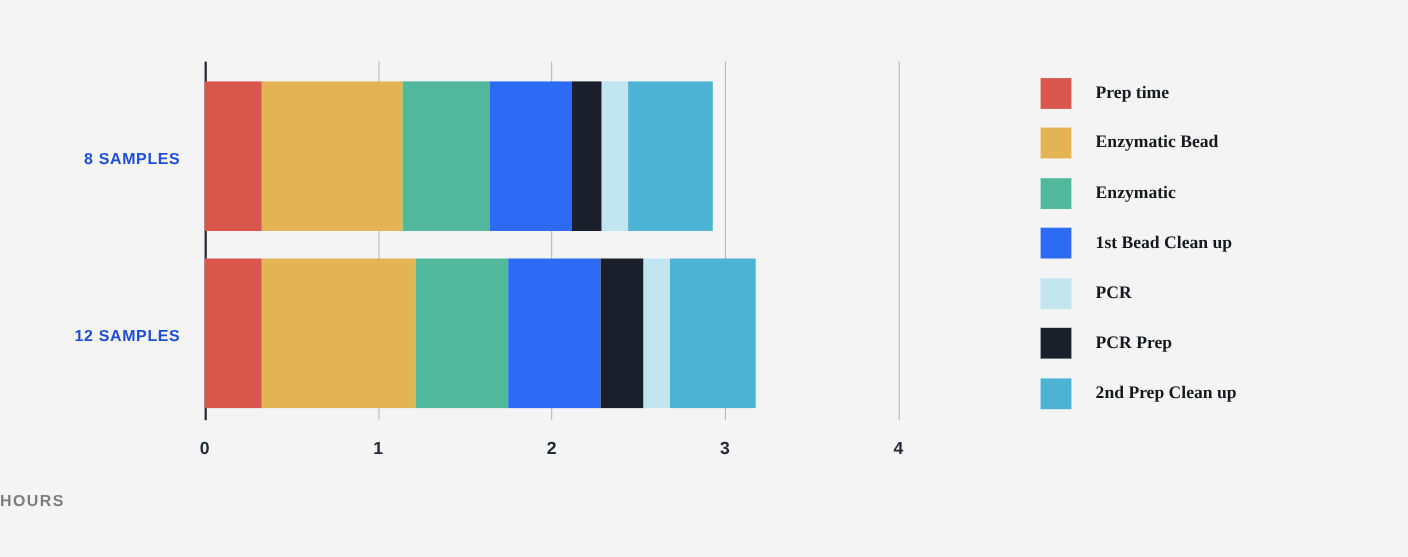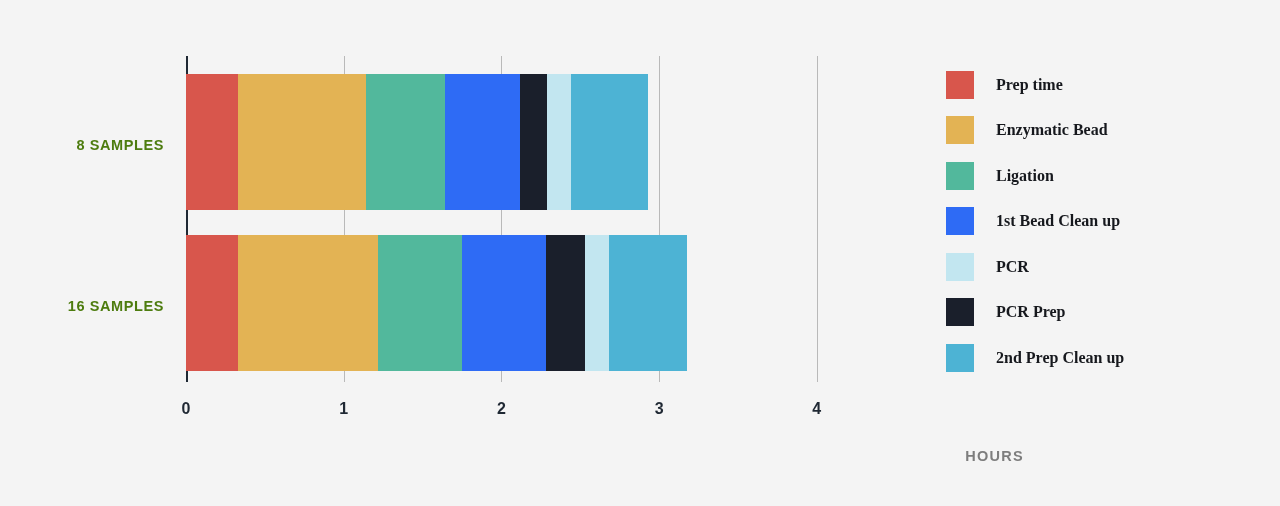--- a/index.html
+++ b/index.html
@@ -34,21 +34,21 @@
     position: absolute;
     left: 186px; top: 56px;
     width: 2px; height: 326px;
     background: #1f2833;
   }
 
   .ylabel {
     position: absolute;
     right: 0;
     text-align: right;
-    color: #4d7c0f;
+    color: #1d4ed8;
     font-size: 14.5px;
     font-weight: bold;
     letter-spacing: 0.6px;
     white-space: nowrap;
   }
 
   .bar {
     position: absolute;
     display: flex;
     height: 136px;
@@ -63,21 +63,21 @@
     color: #1f2833;
     text-align: center;
     width: 30px;
   }
 
   .axis-title {
     position: absolute;
     top: 448px;
     left: 0;
     width: 1024px;
-    text-align: right;
+    text-align: left;
     font-size: 14.5px;
     font-weight: bold;
     letter-spacing: 1.3px;
     color: #7d7d7d;
   }
 
   
   .legend {
     position: absolute;
     left: 946px; top: 62px;
@@ -143,38 +143,38 @@
         </div>
       </div>
     <div id="ticklabels">
         <div class="tick-label" style="left: 171px;">0</div>
         <div class="tick-label" style="left: 328.7px;">1</div>
         <div class="tick-label" style="left: 486.4px;">2</div>
         <div class="tick-label" style="left: 644.1px;">3</div>
         <div class="tick-label" style="left: 801.8px;">4</div>
       </div>
     <div class="ylabel" style="top:137px; width:186px; right:auto; left:0; padding-right:22px;">8 SAMPLES</div>
-    <div class="ylabel" style="top:298px; width:186px; right:auto; left:0; padding-right:22px;">16 SAMPLES</div>
+    <div class="ylabel" style="top:298px; width:186px; right:auto; left:0; padding-right:22px;">12 SAMPLES</div>
   </div>
 
   <div class="axis-title">HOURS</div>
 
   <div class="legend">
     <div id="legend-items">
         <div class="legend-item">
           <div class="swatch" style="background: rgb(216, 86, 76);"></div>
           <div class="legend-label">Prep time</div>
         </div>
         <div class="legend-item">
           <div class="swatch" style="background: rgb(227, 179, 84);"></div>
           <div class="legend-label">Enzymatic Bead</div>
         </div>
         <div class="legend-item">
           <div class="swatch" style="background: rgb(82, 184, 156);"></div>
-          <div class="legend-label">Ligation</div>
+          <div class="legend-label">Enzymatic</div>
         </div>
         <div class="legend-item">
           <div class="swatch" style="background: rgb(46, 107, 245);"></div>
           <div class="legend-label">1st Bead Clean up</div>
         </div>
         <div class="legend-item">
           <div class="swatch" style="background: rgb(194, 230, 240);"></div>
           <div class="legend-label">PCR</div>
         </div>
         <div class="legend-item">

